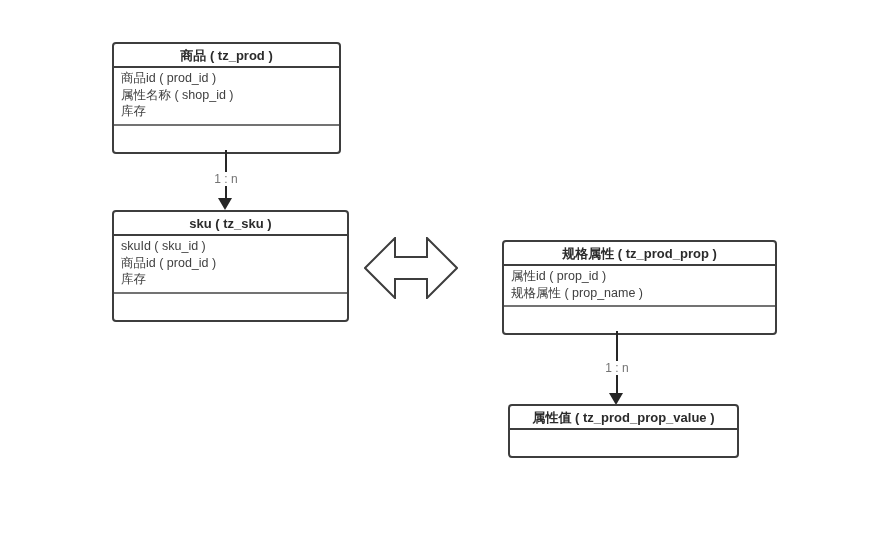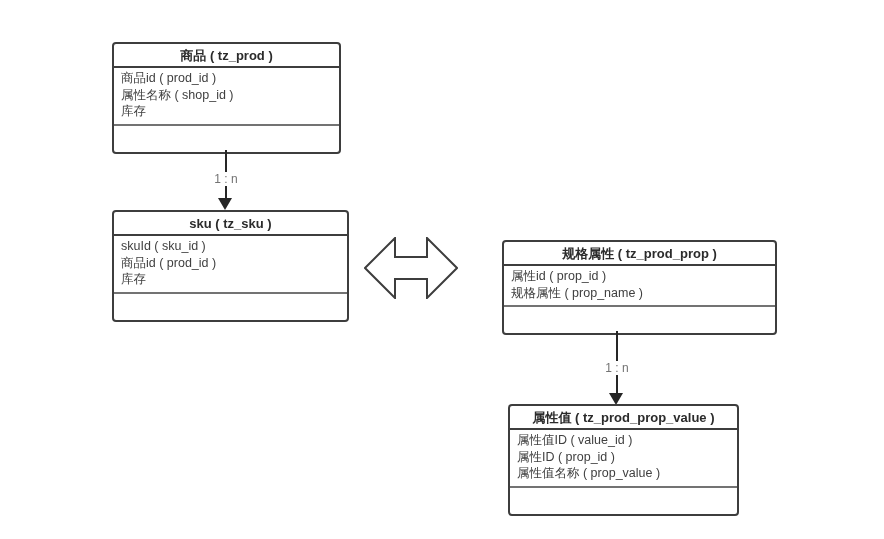--- a/index.html
+++ b/index.html
@@ -119,21 +119,16 @@
     </div>
     <div class="entity-empty"></div>
   </div>
 
   <div class="rel-line" style="left:616px; top:331px; height:62px;"></div>
   <div class="rel-head" style="left:609px; top:393px;"></div>
   <div class="rel-label" style="left:617px; top:368px;">1 : n</div>
 
   <div class="entity" style="left:502px; top:404px; width:231px;margin-left:6px;">
     <div class="entity-title">属性值 ( tz_prod_prop_value )</div>
-    <div class="entity-fields">
-      <div class="entity-field">属性值ID ( value_id )</div>
-      <div class="entity-field">属性ID ( prop_id )</div>
-      <div class="entity-field">属性值名称 ( prop_value )</div>
-    </div>
     <div class="entity-empty"></div>
   </div>
 
 </div>
 
 </body></html>

